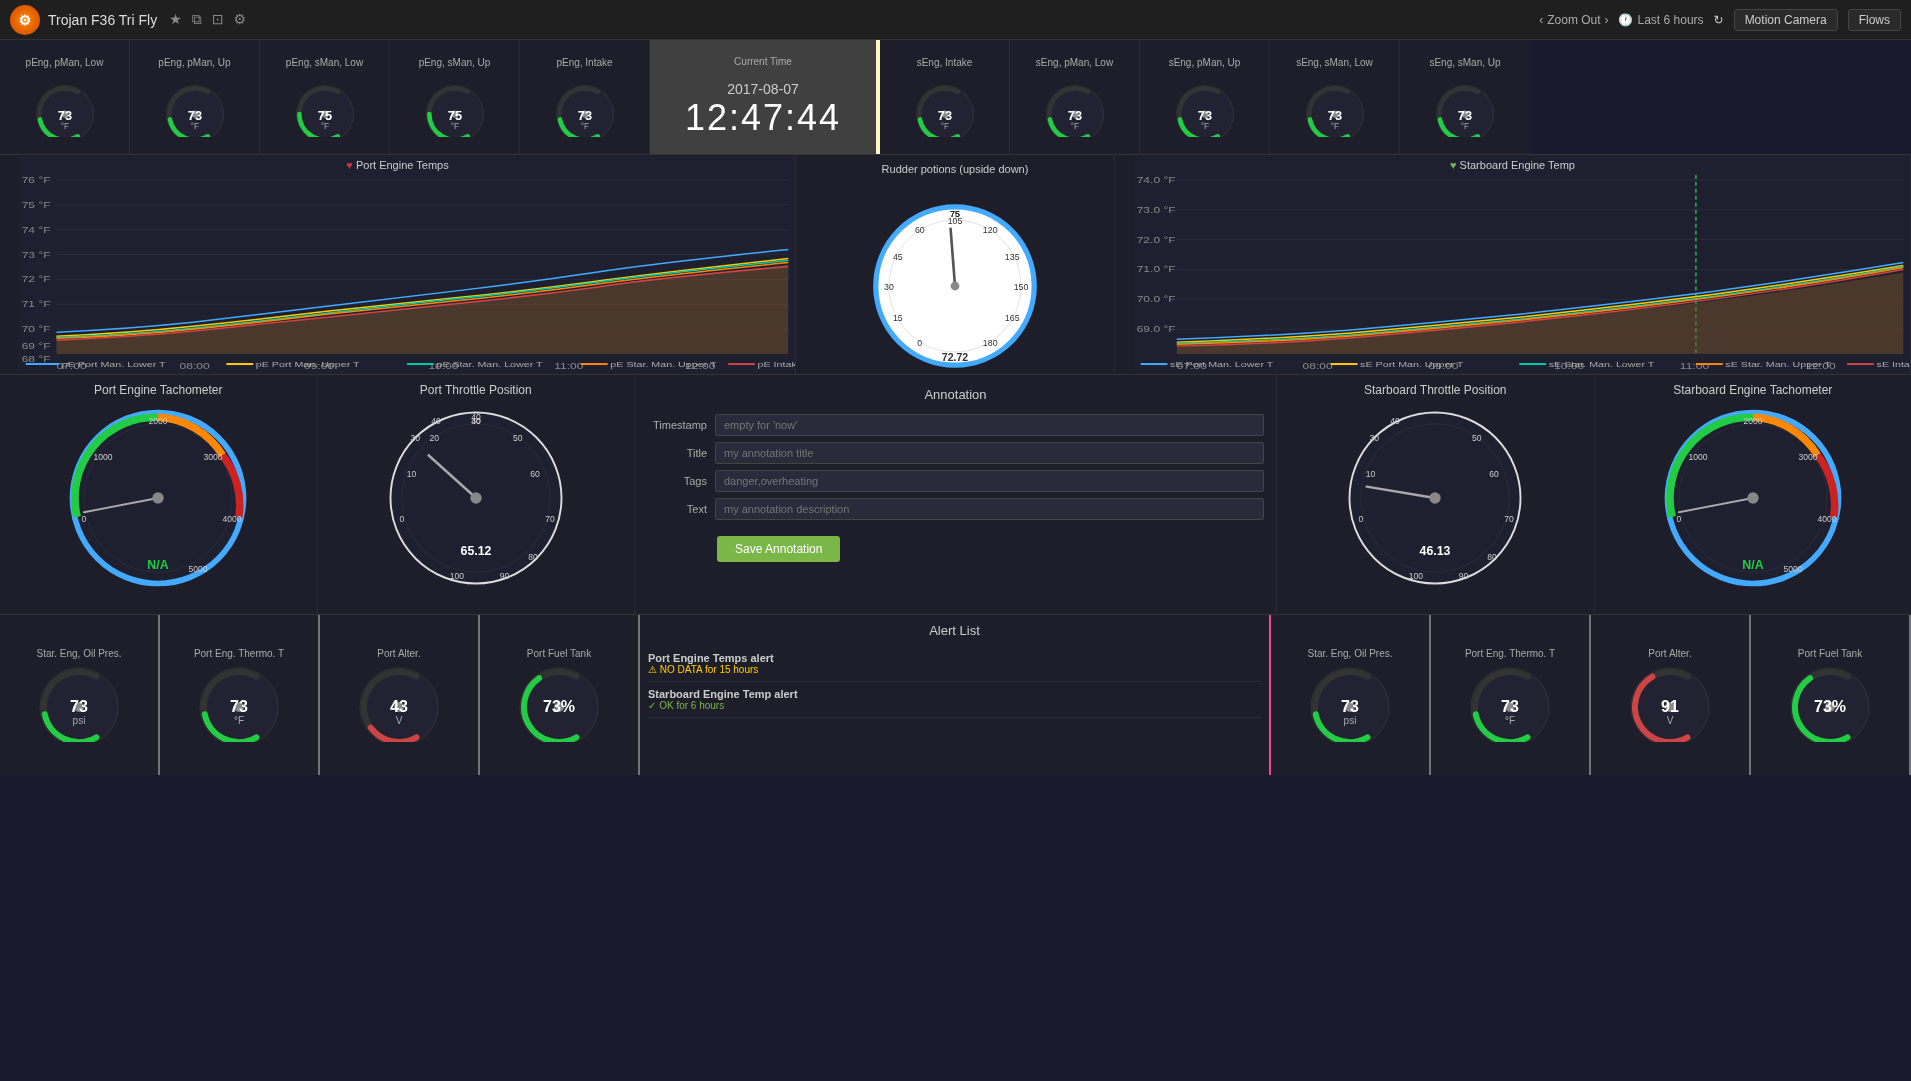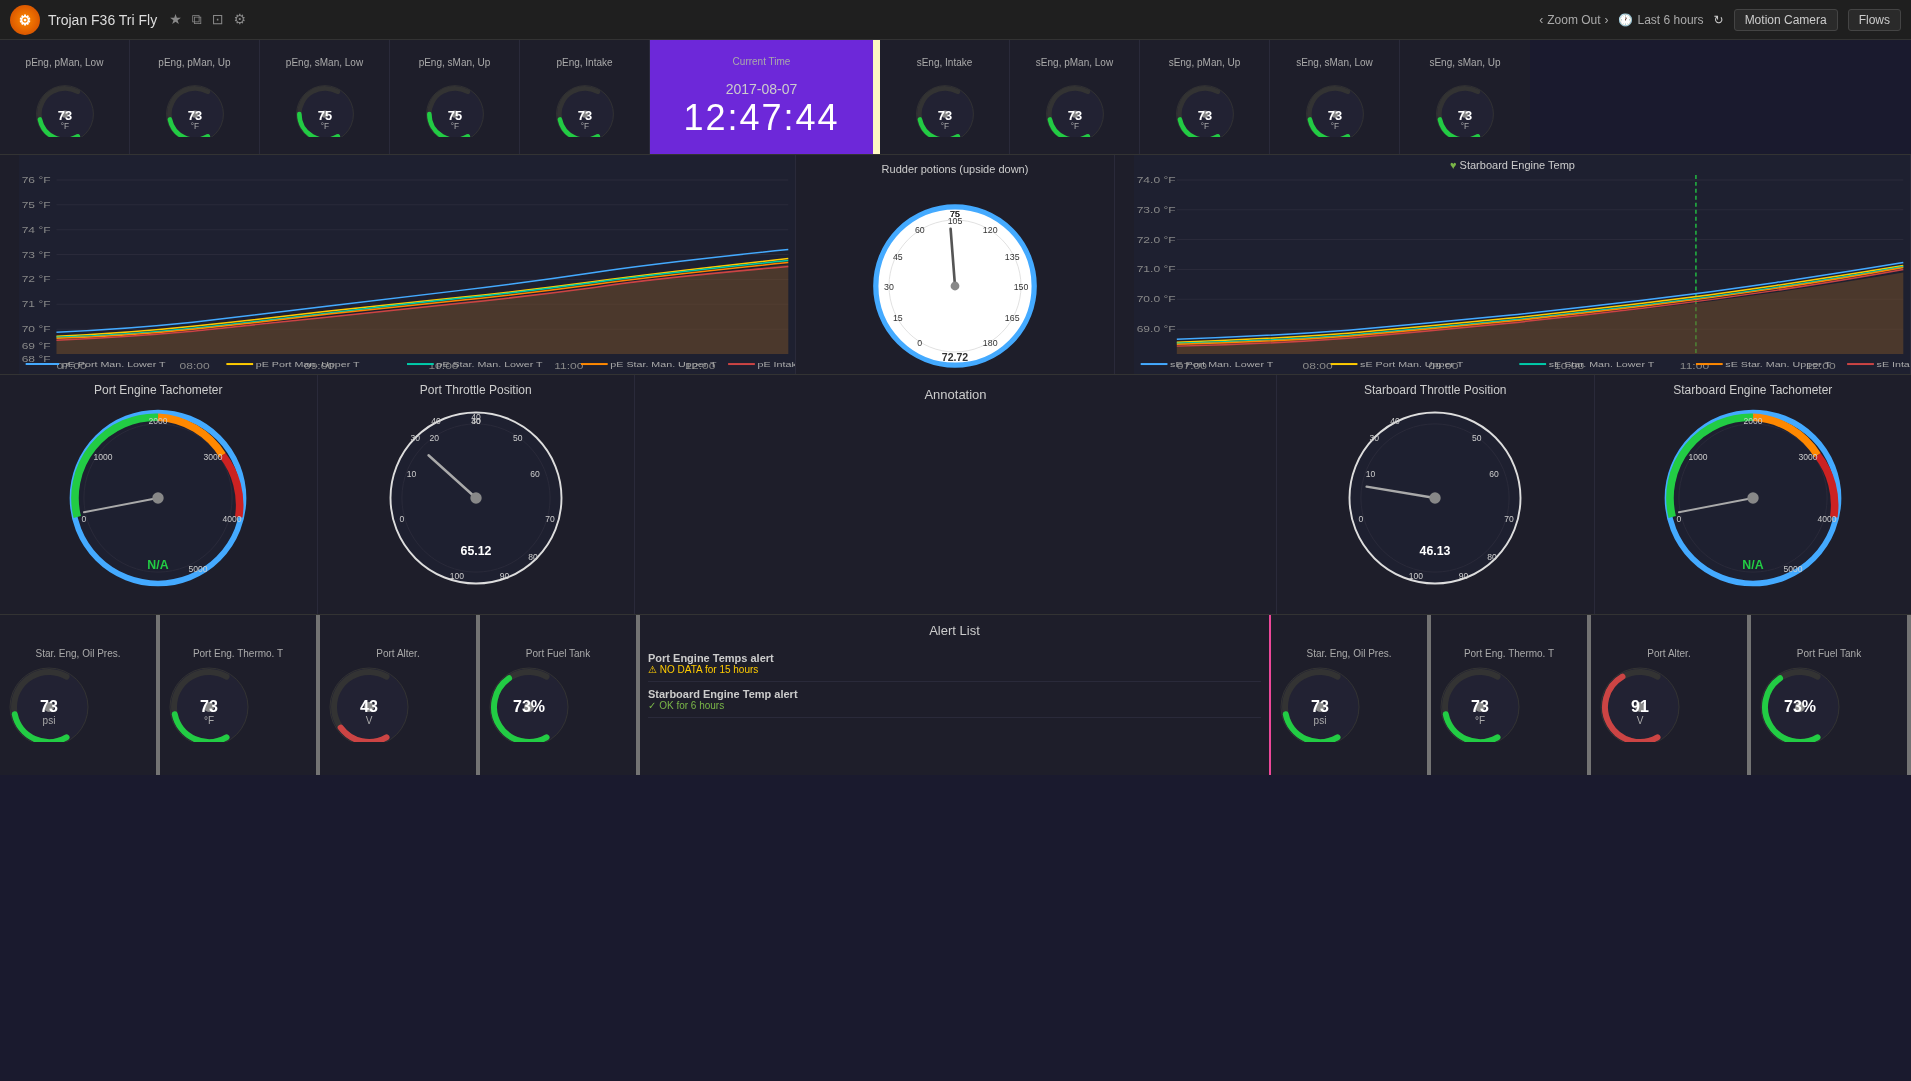--- a/index.html
+++ b/index.html
@@ -76,26 +76,26 @@
     .gauge-label {
       font-size: 10px;
       color: #aaa;
       margin-bottom: 14px;
       text-align: center;
     }
 
     
     .time-cell {
       flex: 1.5;
-      border-right: 7px solid #fef9c3;
+      border-right: 4px solid #fef9c3;
       display: flex;
       flex-direction: column;
       align-items: center;
       justify-content: center;
-      background: #6d28d9;
+      background: #404040;
     }
     .time-date { font-size: 14px; color: #ccc; }
     .time-clock { font-size: 36px; color: #fff; font-weight: 300; letter-spacing: 2px; }
 
     
     .middle-row {
       display: flex;
       height: 220px;
       border-bottom: 1px solid #333;
     }
@@ -173,23 +173,24 @@
       width: fit-content;
     }
 
     
     .bottom-row {
       display: flex;
       height: 160px;
     }
     .bottom-gauge {
       flex: 1;
-      border-right: 4px solid #737373;
+      border-right: 2px solid #737373;
       display: flex;
       flex-direction: column;
+      align-items: center;
       justify-content: center;
       padding: 4px;
     }
     .bottom-gauge-label {
       font-size: 10px;
       color: #aaa;
       text-align: center;
       margin-bottom: 3px;
     }
     .alert-panel {
@@ -362,20 +363,24 @@
       <circle cx="35" cy="35" r="4" fill="#888"></circle>
       <text x="35" y="41" text-anchor="middle" font-size="14" fill="#fff" font-weight="bold">73</text>
       <text x="35" y="51" text-anchor="middle" font-size="9" fill="#aaa">°F</text>
     </svg>
   </div>
 </div>
 
 <div class="middle-row" style="background:#1a1a2e;">
 
   <div class="panel panel-bg panel-port" style="position:relative;min-width:580px;">
+    <div class="panel-title">
+      <span class="heart-icon">♥</span>
+      <span>Port Engine Temps</span>
+    </div>
     <div class="chart-container">
       <svg width="100%" height="100%" viewBox="0 0 580 220" preserveAspectRatio="none">
         <rect width="580" height="220" fill="#1e2030"></rect>
 
         <line x1="28" y1="25" x2="575" y2="25" stroke="#2a2a3a" stroke-width="1"></line>
         <line x1="28" y1="50" x2="575" y2="50" stroke="#2a2a3a" stroke-width="1"></line>
         <line x1="28" y1="75" x2="575" y2="75" stroke="#2a2a3a" stroke-width="1"></line>
         <line x1="28" y1="100" x2="575" y2="100" stroke="#2a2a3a" stroke-width="1"></line>
         <line x1="28" y1="125" x2="575" y2="125" stroke="#2a2a3a" stroke-width="1"></line>
         <line x1="28" y1="150" x2="575" y2="150" stroke="#2a2a3a" stroke-width="1"></line>
@@ -548,20 +553,39 @@
       <text x="80" y="185" text-anchor="middle" font-size="9" fill="#ccc">100</text>
 
       <line x1="100" y1="100" x2="50" y2="55" stroke="#aaa" stroke-width="2.5" stroke-linecap="round"></line>
       <circle cx="100" cy="100" r="6" fill="#888"></circle>
       <text x="100" y="160" text-anchor="middle" font-size="13" fill="#fff" font-weight="bold">65.12</text>
     </svg>
   </div>
 
   <div class="annotation-panel panel-bg" style="min-width:460px;">
     <div class="annotation-title">Annotation</div>
+    <div class="annotation-form">
+      <div class="annotation-row">
+        <label>Timestamp</label>
+        <input type="text" placeholder="empty for 'now'" style="">
+      </div>
+      <div class="annotation-row">
+        <label>Title</label>
+        <input type="text" placeholder="my annotation title" style="">
+      </div>
+      <div class="annotation-row">
+        <label>Tags</label>
+        <input type="text" placeholder="danger,overheating" style="">
+      </div>
+      <div class="annotation-row">
+        <label>Text</label>
+        <input type="text" placeholder="my annotation description" style="">
+      </div>
+      <button class="btn-save" style="margin-left:70px;margin-top:10px;">Save Annotation</button>
+    </div>
   </div>
 
   <div class="gauge-big-panel panel-bg" style="min-width:230px;">
     <div class="gauge-big-title">Starboard Throttle Position</div>
     <svg width="190" height="190" viewBox="0 0 200 200">
       <circle cx="100" cy="100" r="90" fill="#1e2030" stroke="#ddd" stroke-width="2"></circle>
       <circle cx="100" cy="100" r="78" fill="#1e2030" stroke="#2a2a3a" stroke-width="1"></circle>
       <text x="22" y="125" text-anchor="middle" font-size="9" fill="#ccc">0</text>
       <text x="32" y="78" text-anchor="middle" font-size="9" fill="#ccc">10</text>
       <text x="36" y="40" text-anchor="middle" font-size="9" fill="#ccc">30</text>

